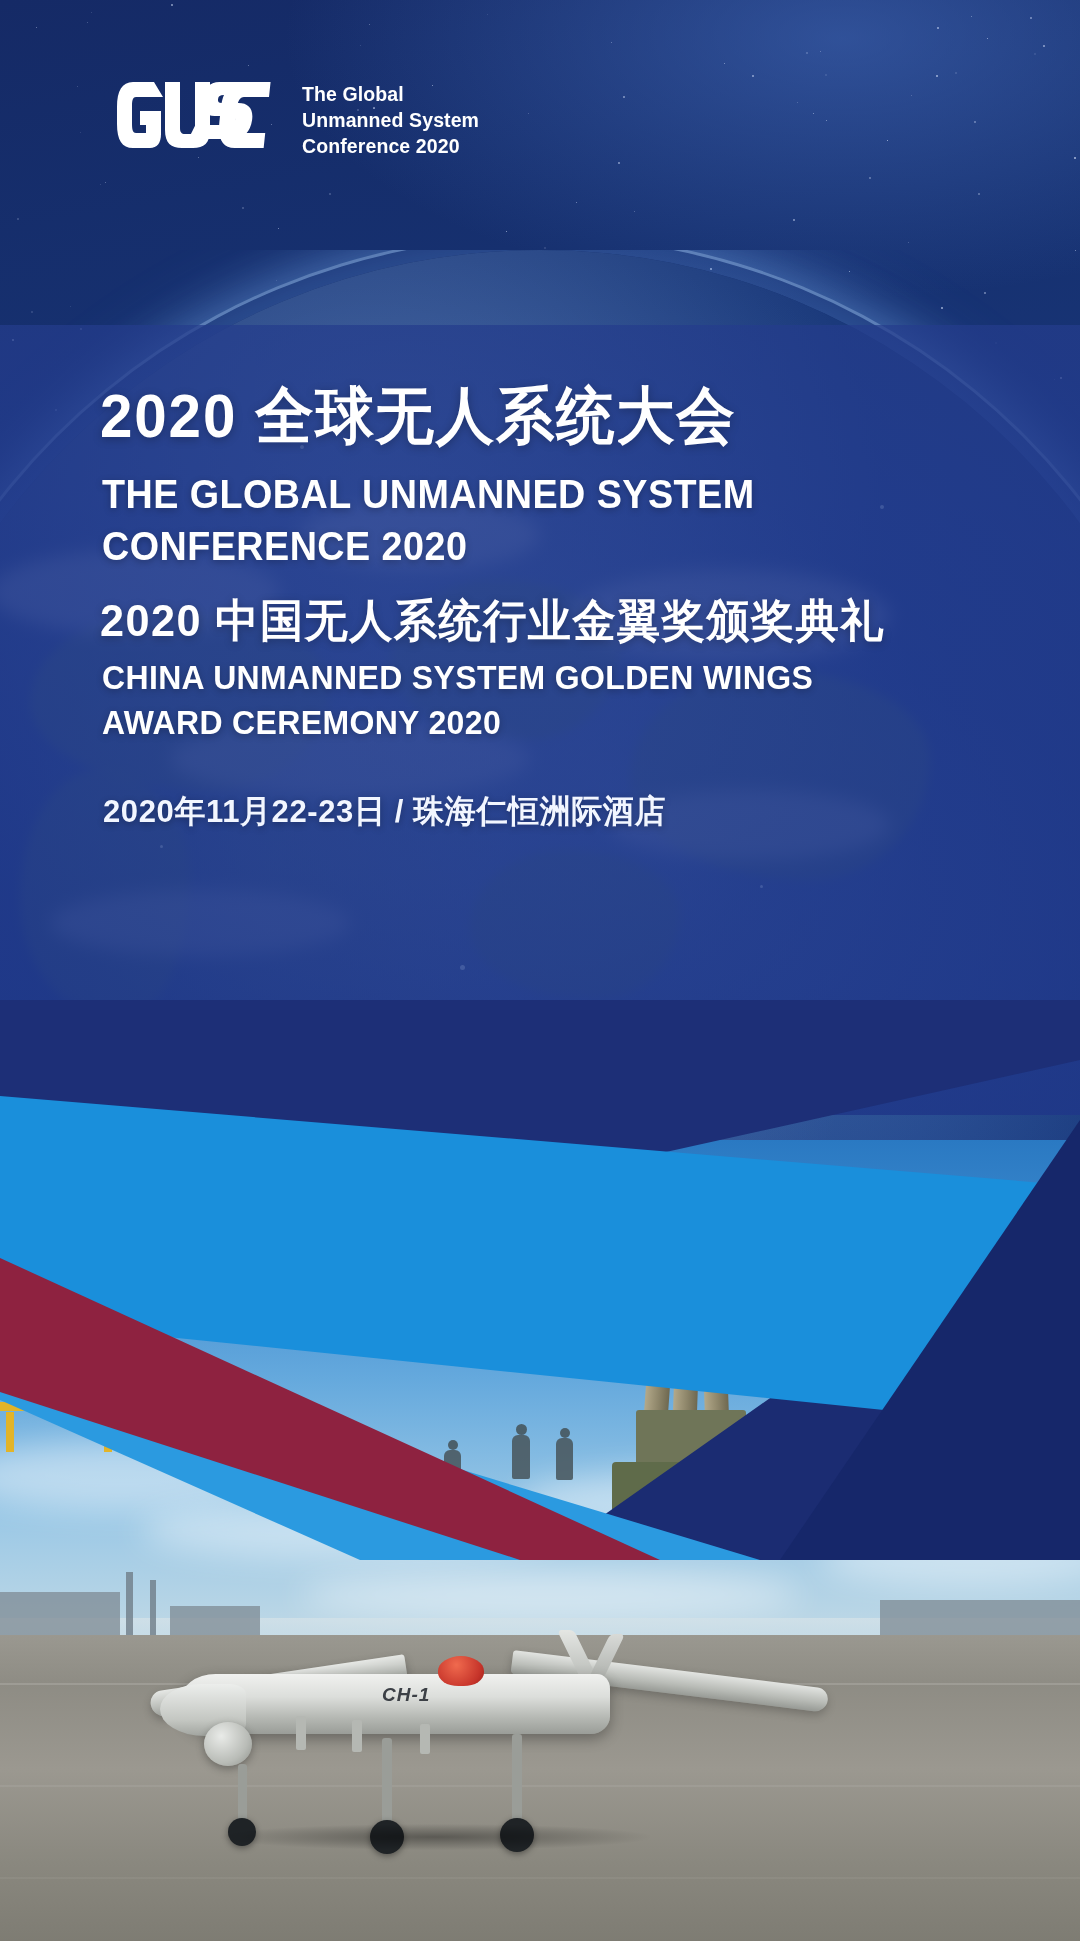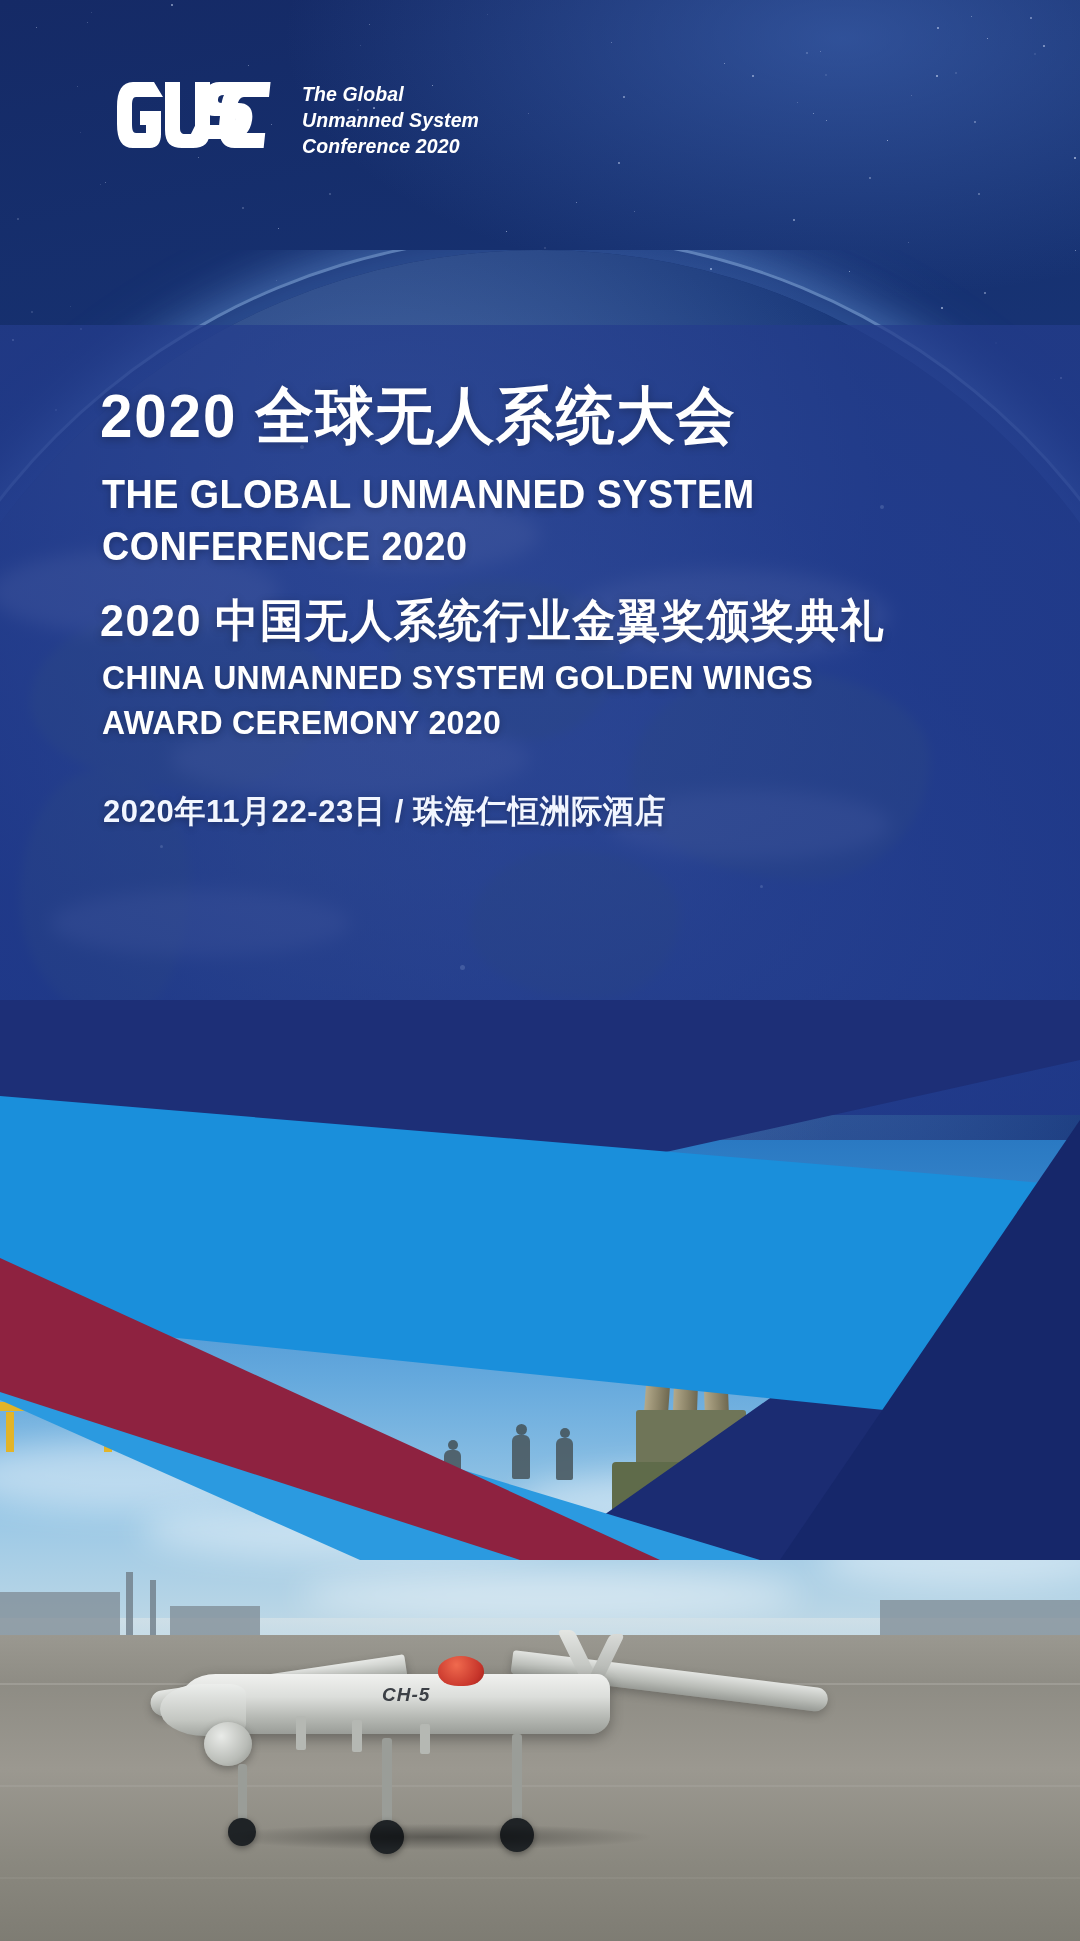--- a/index.html
+++ b/index.html
@@ -51,21 +51,21 @@
   .tint{
     position:absolute;left:0;top:325px;width:1080px;height:790px;
     background:linear-gradient(180deg, rgba(36,60,140,.72) 0%, rgba(34,58,140,.80) 28%, rgba(32,56,138,.84) 72%, rgba(31,55,136,.88) 100%);
   }
   .tint-speck{position:absolute;border-radius:50%;background:rgba(210,228,255,.16);}
 
   
   .content{position:absolute;left:0;top:0;width:1080px;height:1941px;}
 
   
-  .logo-row{position:absolute;left:115px;top:78px;display:flex;align-items:flex-start;font-style:italic;}
+  .logo-row{position:absolute;left:115px;top:78px;display:flex;align-items:flex-start;}
   .logo-mark{width:165px;height:72px;display:block;}
   .logo-txt{margin-left:22px;padding-top:3px;color:#fff;font-weight:700;font-size:19.5px;line-height:1.34;letter-spacing:.1px;white-space:pre-line;}
 
   
   .cn-h1{
     position:absolute;left:100px;top:385px;
     color:#fff;font-size:62px;font-weight:700;
     letter-spacing:2px;line-height:1;
     text-shadow:0 2px 10px rgba(0,0,0,.28);
     transform:scaleX(.94);transform-origin:left center;
@@ -437,21 +437,21 @@
 
   <div class="drone">
     <div class="wing-left"></div>
     <div class="wing-right"></div>
     <div class="vtail-a"></div>
     <div class="vtail-b"></div>
     <div class="fuselage"></div>
     <div class="nose"></div>
     <div class="red-dome"></div>
     <div class="sensor-ball"></div>
-    <span class="ch5">CH-5</span>
+    <span class="ch5">CH-1</span>
     <div class="pylon" style="left:176px;top:128px;width:10px;height:34px;"></div>
     <div class="pylon" style="left:232px;top:132px;width:10px;height:32px;"></div>
     <div class="pylon" style="left:300px;top:136px;width:10px;height:30px;"></div>
     <div class="gear" style="left:118px;top:176px;width:9px;height:60px;"></div>
     <div class="tire" style="left:108px;top:230px;width:28px;height:28px;"></div>
     <div class="gear" style="left:262px;top:150px;width:10px;height:88px;"></div>
     <div class="tire" style="left:250px;top:232px;width:34px;height:34px;"></div>
     <div class="gear" style="left:392px;top:146px;width:10px;height:90px;"></div>
     <div class="tire" style="left:380px;top:230px;width:34px;height:34px;"></div>
     <div class="shadow-pad"></div>

